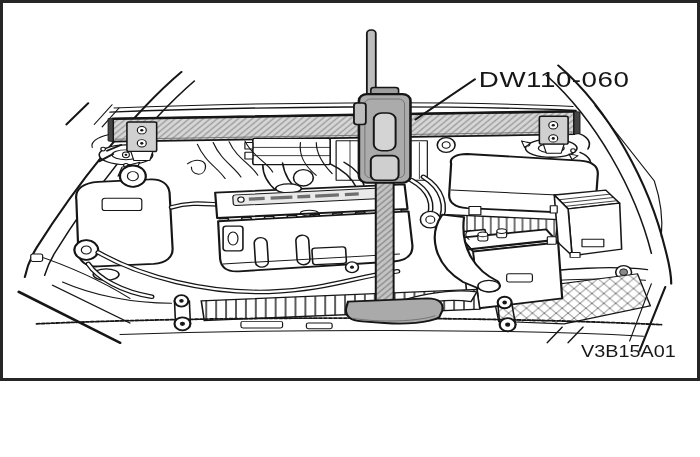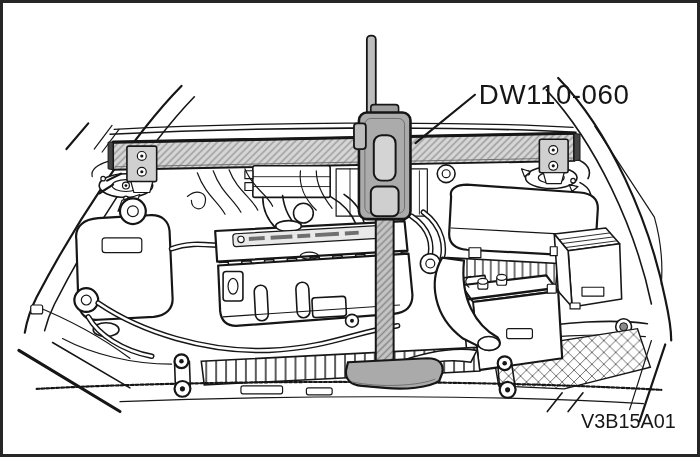--- a/index.html
+++ b/index.html
@@ -1,21 +1,21 @@
 <!DOCTYPE html>
 <html style="--ink: #161616; --paper: #ffffff; --frame-border: #262626; --tool-gray: #aaaaaa; --beam-gray: #d8d8d8; --bracket-gray: #d0d0d0;"><head>
 <meta charset="utf-8">
 <style>
   :root{
     --ink:#161616; --paper:#ffffff; --frame-border:#262626;
     --tool-gray:#aaaaaa; --beam-gray:#d8d8d8; --bracket-gray:#d0d0d0;
   }
   html,body{margin:0;padding:0;background:#fff;}
   .figure-frame{
-    width:700px;height:457px;box-sizing:border-box;background:var(--paper);
+    width:700px;height:381px;box-sizing:border-box;background:var(--paper);
     border:3px solid var(--frame-border);position:relative;overflow:hidden;
   }
   svg{display:block;width:100%;height:100%;}
   .ln{fill:none;stroke:var(--ink);stroke-linecap:round;stroke-linejoin:round;}
   .fw{fill:#fff;stroke:var(--ink);stroke-linecap:round;stroke-linejoin:round;}
   .w08{stroke-width:.9}.w1{stroke-width:1.2}.w15{stroke-width:1.6}
   .w2{stroke-width:2.2}.w25{stroke-width:2.6}.w3{stroke-width:3.1}
   .shade{fill:none;stroke:#6f6f6f;stroke-width:1;}
   .tube{fill:none;stroke:var(--ink);stroke-width:5.6;stroke-linecap:round;}
   .tube-core{fill:none;stroke:#fff;stroke-width:2.7;stroke-linecap:round;}

